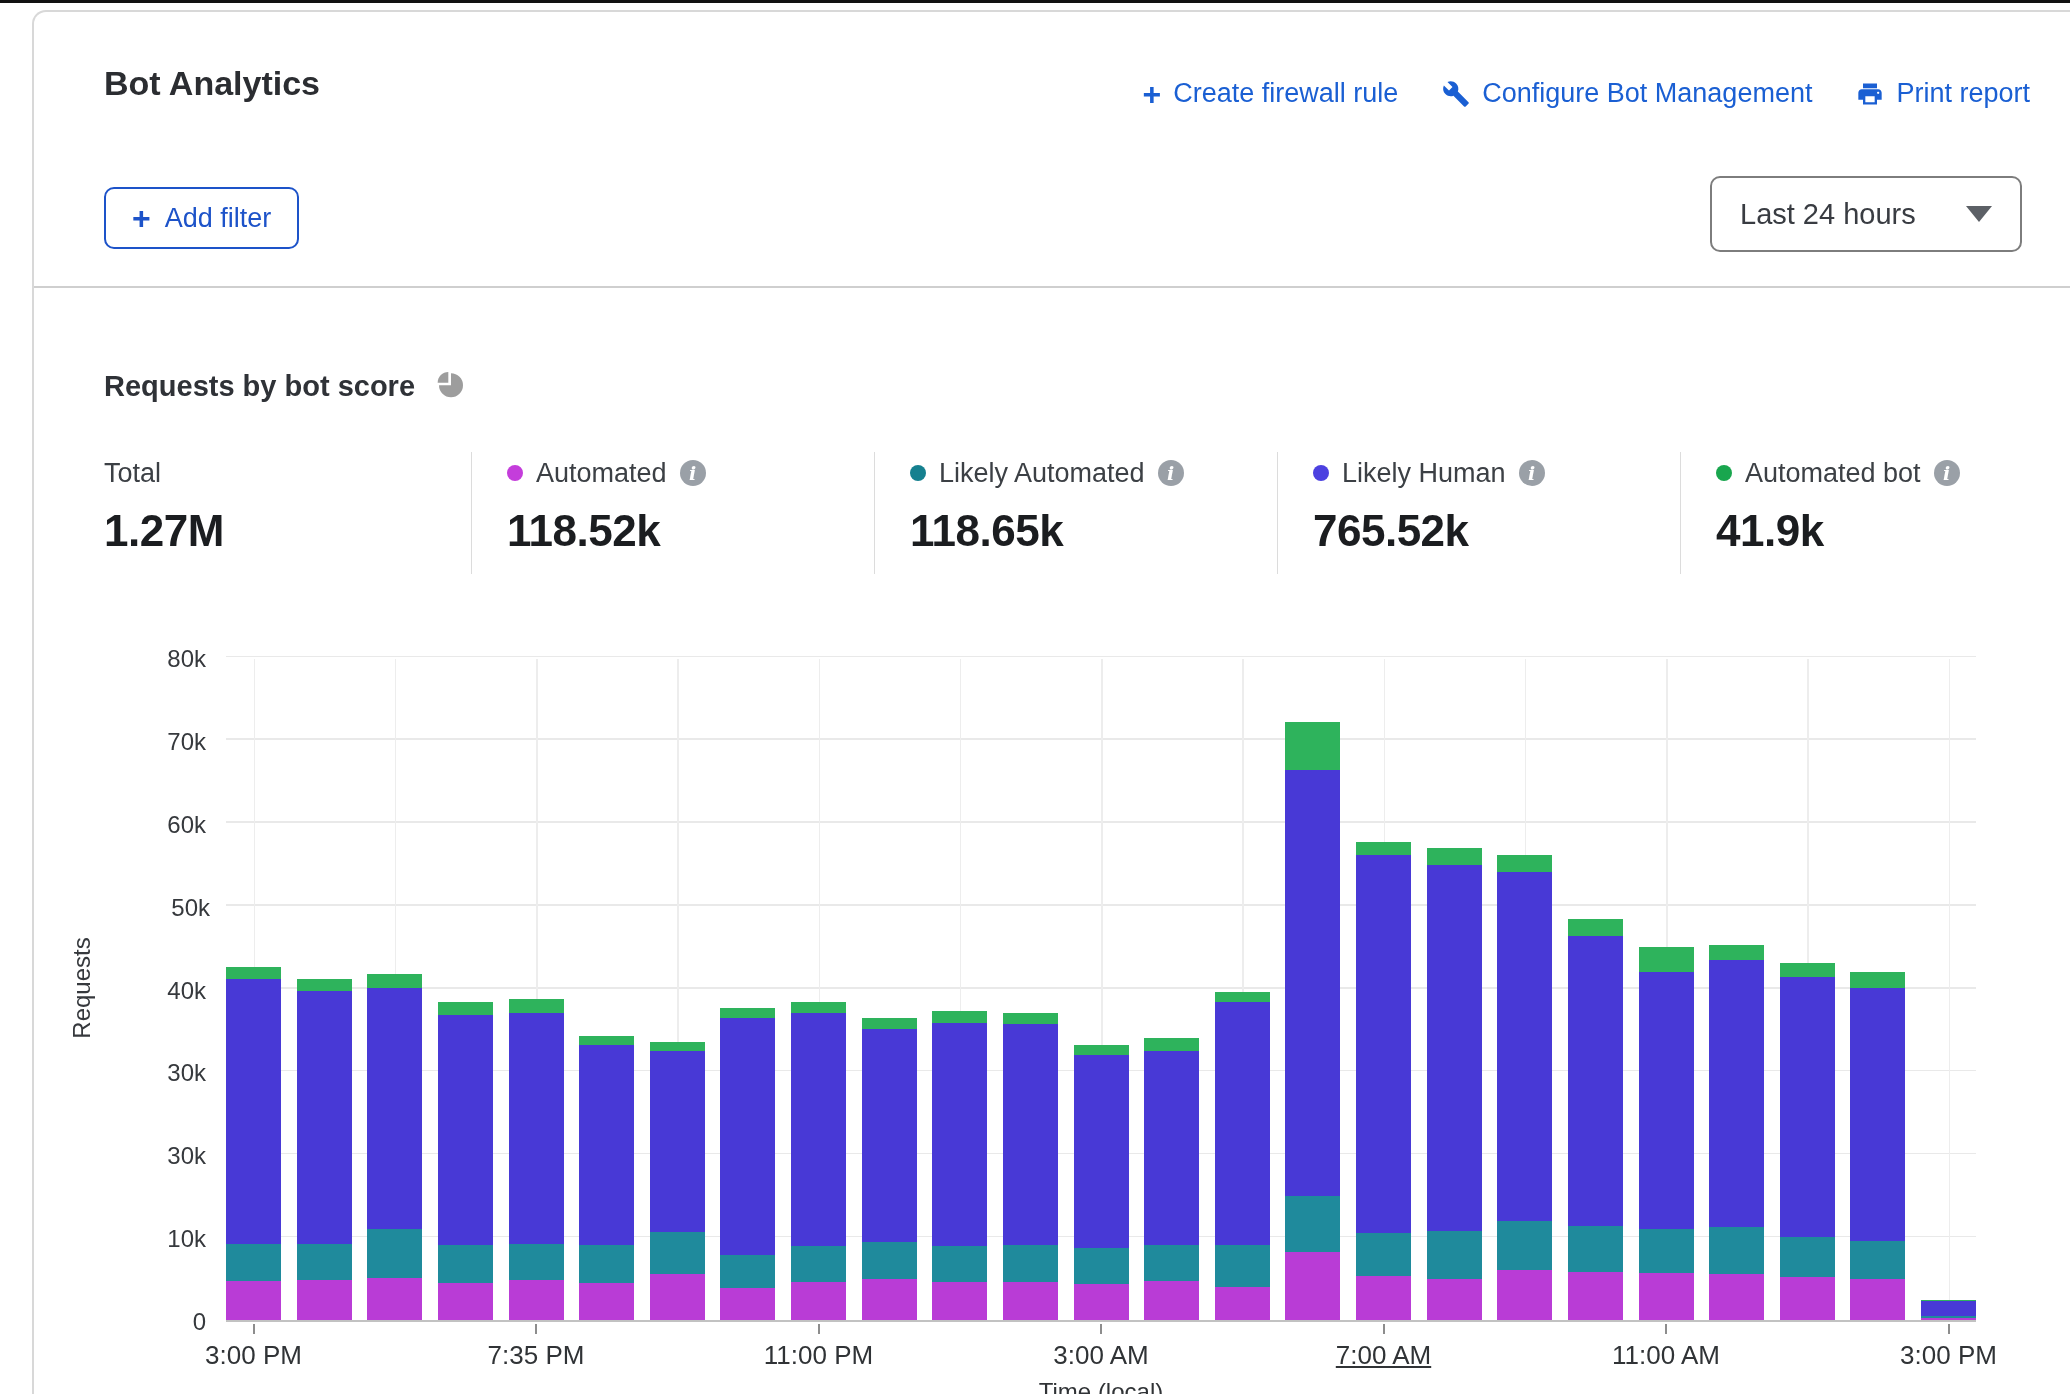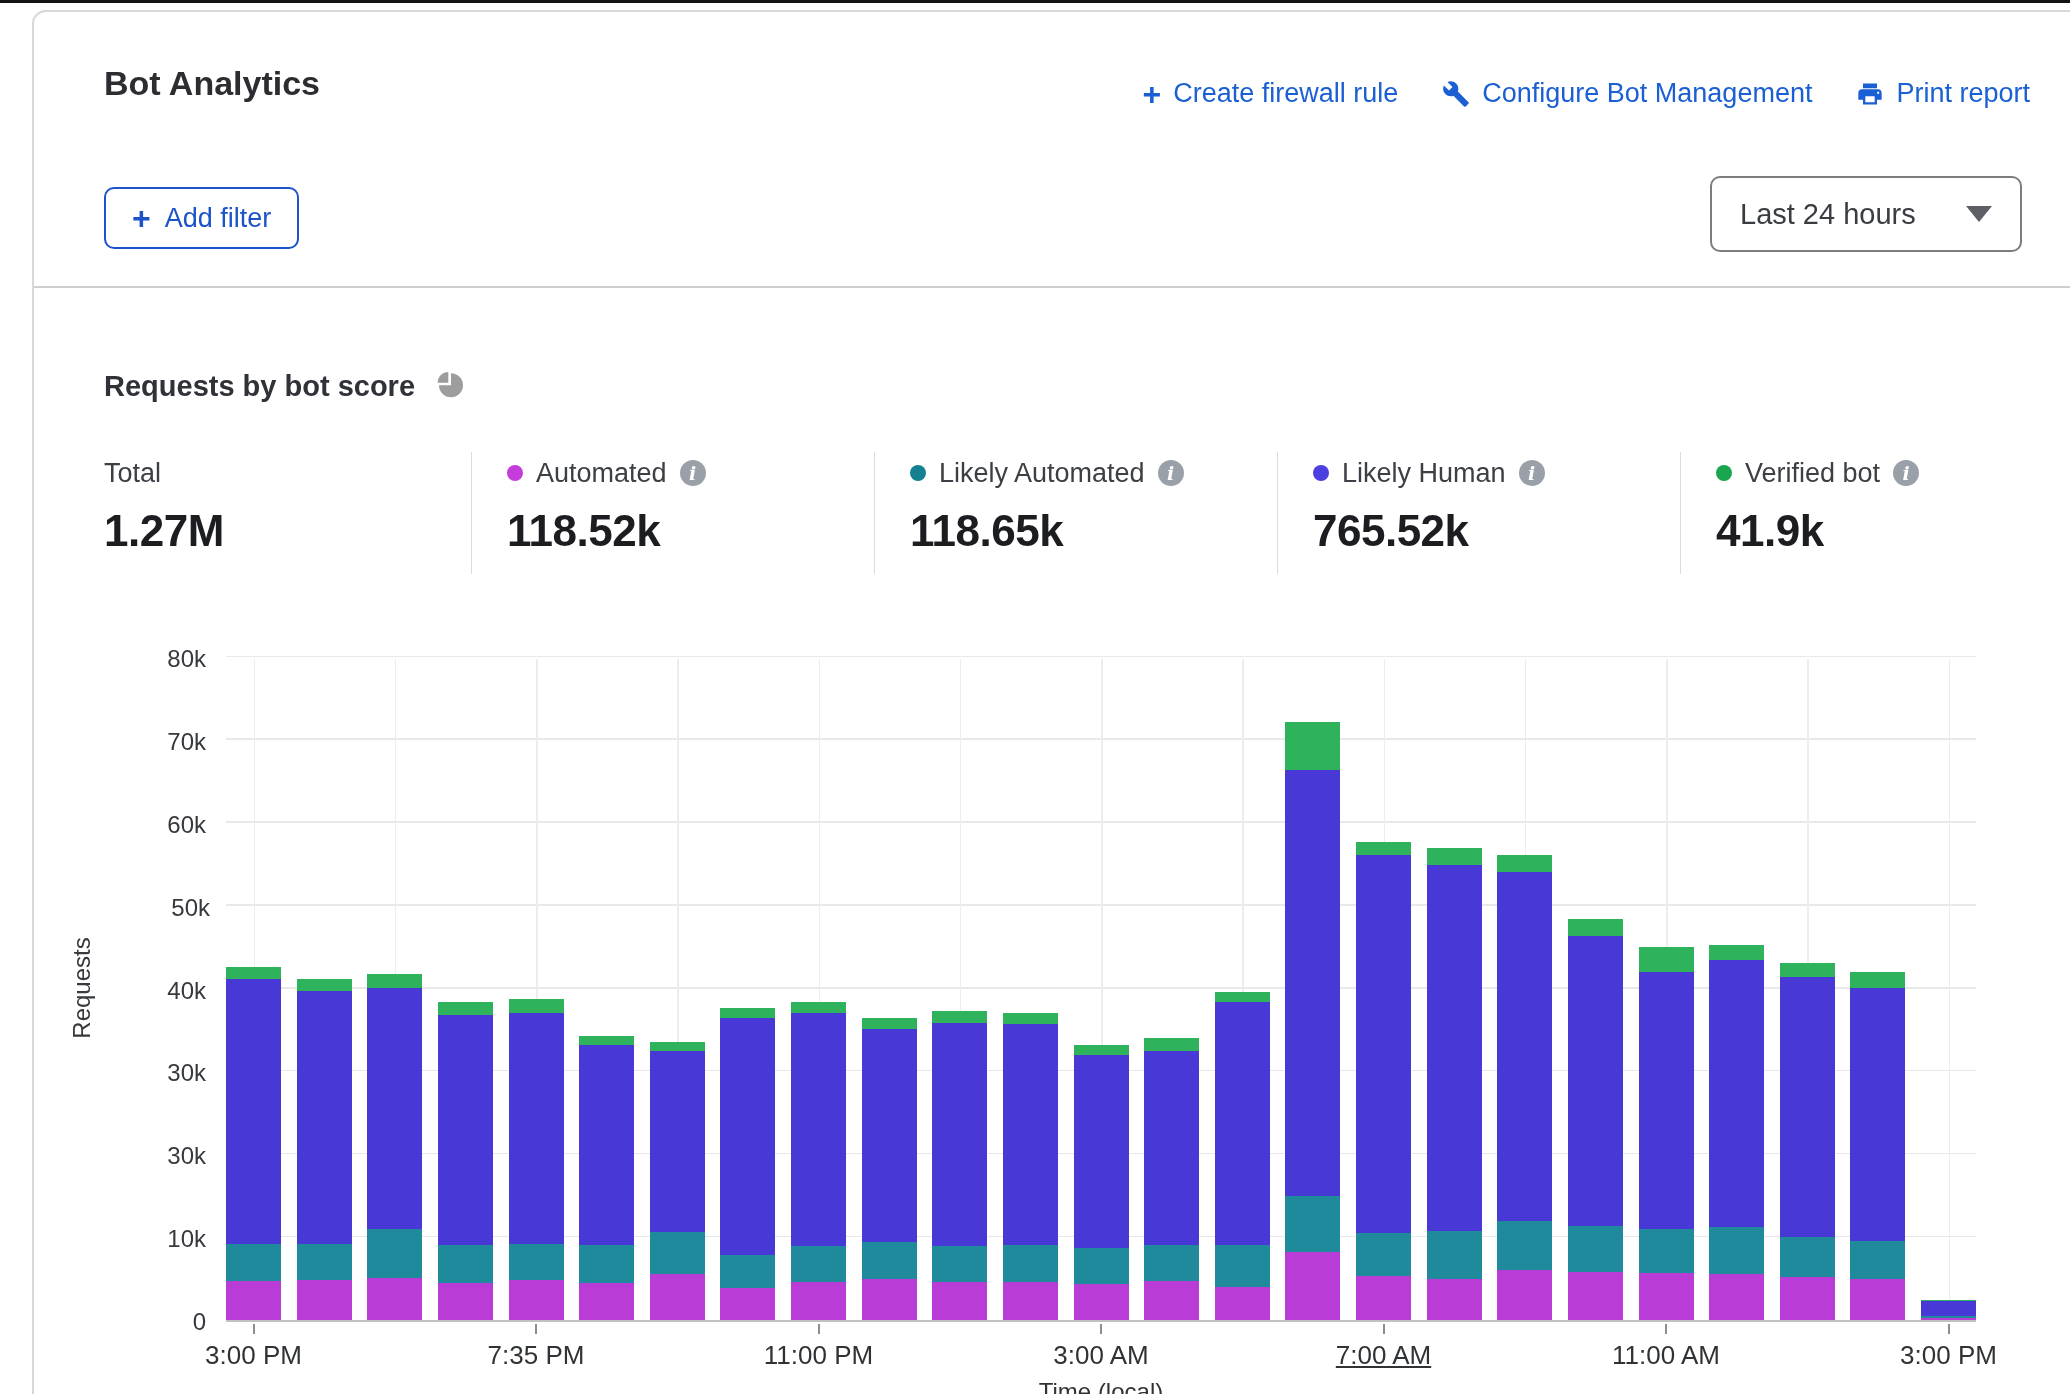--- a/index.html
+++ b/index.html
@@ -136,21 +136,21 @@
       <div class="stat-label-row">
         <span class="dot" style="background: rgb(76, 65, 224);"></span>
         <span class="stat-label">Likely Human</span>
         <span class="info">i</span>
       </div>
       <div class="stat-value">765.52k</div>
     </div>
     <div class="stat">
       <div class="stat-label-row">
         <span class="dot" style="background: rgb(25, 166, 78);"></span>
-        <span class="stat-label">Verified bot</span>
+        <span class="stat-label">Automated bot</span>
         <span class="info">i</span>
       </div>
       <div class="stat-value">41.9k</div>
     </div>
   </div>
 
   <div class="ylabel">Requests</div>
   <div class="plot" id="plot">
       <div class="hgrid" style="bottom: 82.875px;"></div>
       <div class="hgrid" style="bottom: 165.75px;"></div>

